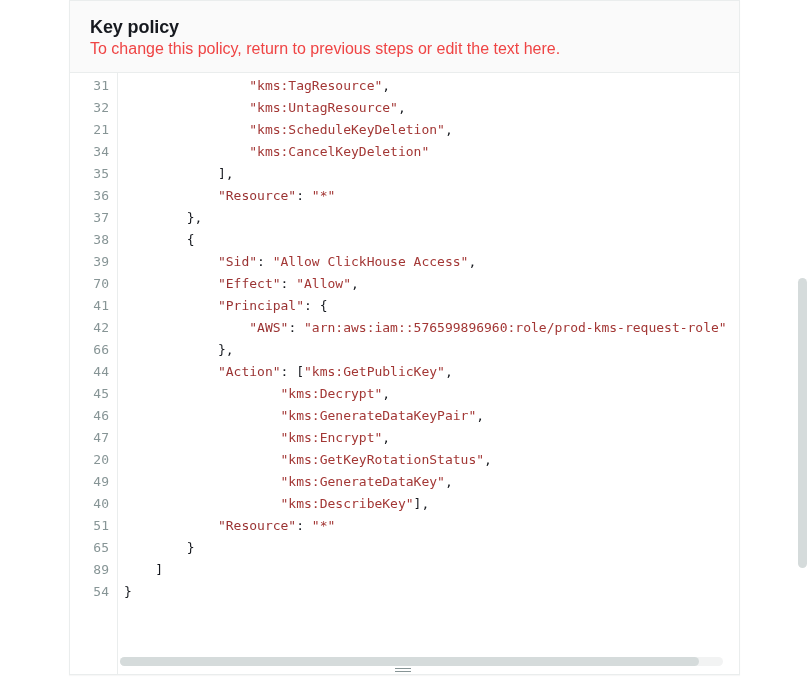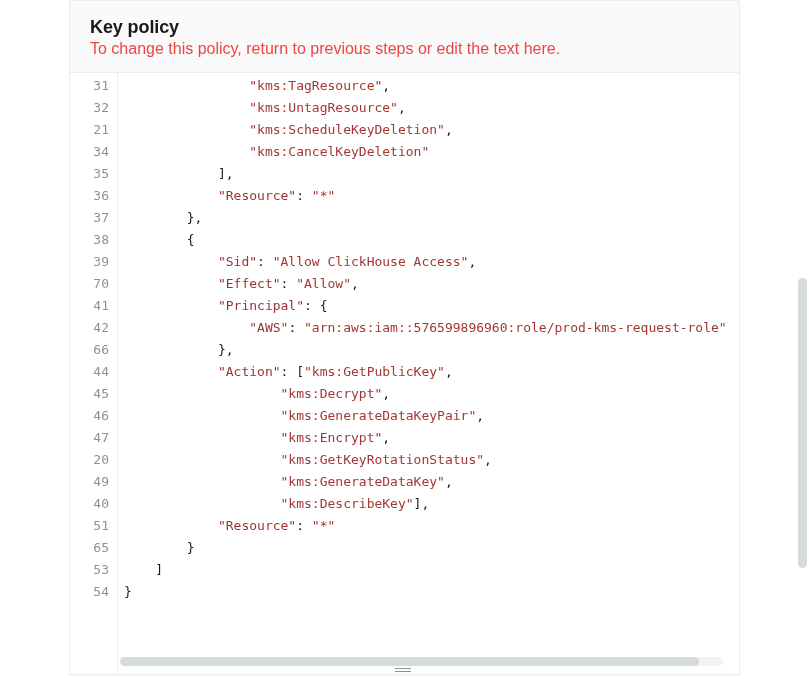--- a/index.html
+++ b/index.html
@@ -166,21 +166,21 @@
           <div class="ln">66</div>
           <div class="ln">44</div>
           <div class="ln">45</div>
           <div class="ln">46</div>
           <div class="ln">47</div>
           <div class="ln">20</div>
           <div class="ln">49</div>
           <div class="ln">40</div>
           <div class="ln">51</div>
           <div class="ln">65</div>
-          <div class="ln">53</div>
+          <div class="ln">89</div>
           <div class="ln">54</div>
         </div>
       <div class="code" id="code">
           <div class="code-line">                <span class="cs">"kms:TagResource"</span><span class="cp">,</span></div>
           <div class="code-line">                <span class="cs">"kms:UntagResource"</span><span class="cp">,</span></div>
           <div class="code-line">                <span class="cs">"kms:ScheduleKeyDeletion"</span><span class="cp">,</span></div>
           <div class="code-line">                <span class="cs">"kms:CancelKeyDeletion"</span></div>
           <div class="code-line">            <span class="cp">],</span></div>
           <div class="code-line">            <span class="ck">"Resource"</span><span class="cp">: </span><span class="cs">"*"</span></div>
           <div class="code-line">        <span class="cp">},</span></div>

